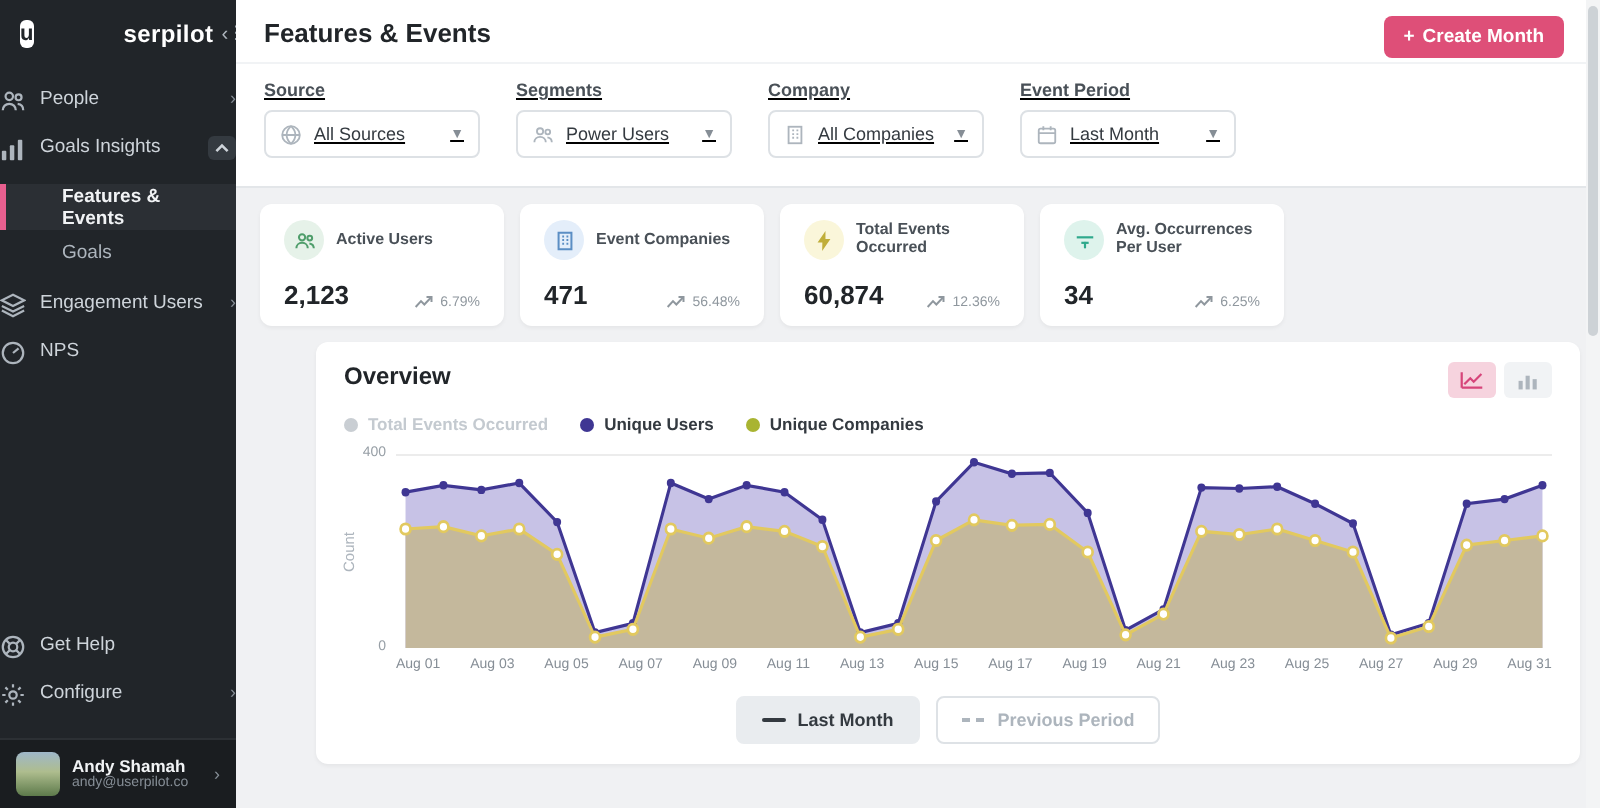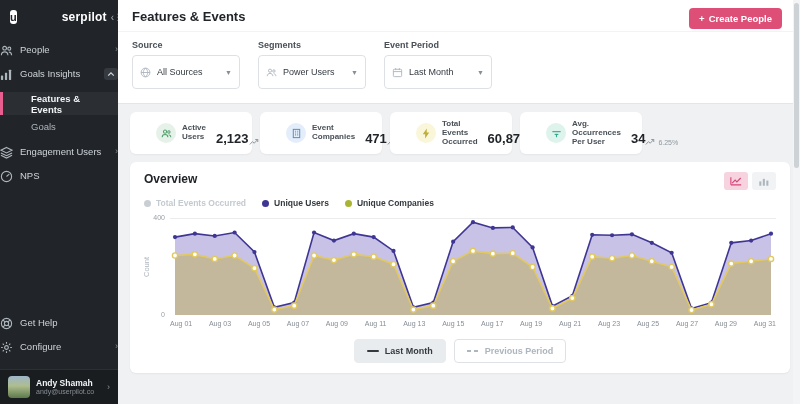--- a/index.html
+++ b/index.html
@@ -25,39 +25,39 @@
   .avatar { width:22px; height:22px; border-radius:4px; background:linear-gradient(180deg,#9fb7c9 0%,#aebd8e 45%,#5d7a4b 100%); flex-shrink:0; }
   .user-meta { display:flex; flex-direction:column; line-height:1.2; }
   .user-name { color:#f1f3f5; font-size:8.5px; font-weight:bold; }
   .user-email { color:#868e96; font-size:7px; }
 
   
   .main { flex:1; display:flex; flex-direction:column; background:#f0f1f3; min-width:0; }
   .topbar { background:#fff; padding:9px 14px 7px 14px; }
   .page-title { font-size:13px; font-weight:bold; color:#212529; }
   .create-btn { position:absolute; top:8px; right:18px; background:#de4f78; color:#fff; border:none; border-radius:4px; font-size:9.5px; font-weight:bold; padding:5px 10px; cursor:pointer; display:flex; align-items:center; gap:4px; font-family:"Liberation Sans",sans-serif; }
-  .filterbar { background:#fff; border-top:1px solid #f1f3f5; border-bottom:1px solid #e3e6e9; padding:8px 14px 14px 14px; display:flex; gap:18px; }
+  .filterbar { background:#fff; border-top:1px solid #f1f3f5; border-bottom:1px solid #e3e6e9; padding:8px 14px 14px 14px; display:flex; gap:18px;text-decoration:underline; }
   .filter-group { display:flex; flex-direction:column; gap:5px; }
   .filter-label { font-size:9px; color:#495057; font-weight:bold; }
-  .dropdown { display:flex; align-items:center; gap:6px; width:108px; height:34px; border:1px solid #dde1e5; border-radius:4px; padding:0 7px; background:#fff; cursor:pointer; }
+  .dropdown { display:flex; align-items:center; gap:6px; width:108px; height:24px; border:1px solid #dde1e5; border-radius:4px; padding:0 7px; background:#fff; cursor:pointer; }
   .dropdown .dd-icon { color:#adb5bd; display:flex; }
   .dd-value { font-size:9px; color:#343a40; white-space:nowrap; }
   .dd-caret { margin-left:auto; color:#868e96; font-size:7px; }
 
   .content { flex:1; padding:8px 10px 10px 12px; overflow:hidden; }
   .cards { display:flex; gap:8px; }
-  .card { background:#fff; border-radius:6px; box-shadow:0 1px 2px rgba(0,0,0,.05); width:122px; padding:8px 26px; display:flex; flex-direction:row; gap:10px; }
+  .card { background:#fff; border-radius:6px; box-shadow:0 1px 2px rgba(0,0,0,.05); width:122px; padding:8px 12px; display:flex; flex-direction:column; gap:10px; }
   .card-top { display:flex; align-items:center; gap:6px; }
   .icon-circle { width:20px; height:20px; border-radius:50%; display:flex; align-items:center; justify-content:center; flex-shrink:0; }
   .card-title { font-size:8px; color:#495057; font-weight:bold; line-height:1.1; }
   .card-bottom { display:flex; align-items:flex-end; justify-content:space-between; }
   .card-value { font-size:13px; font-weight:bold; color:#212529; }
   .trend { display:flex; align-items:center; gap:3px; color:#8f979e; font-size:7px; }
 
-  .overview-card { background:#fff; border-radius:6px; box-shadow:0 1px 2px rgba(0,0,0,.05); margin-top:8px; padding:10px 14px 8px 14px; }
+  .overview-card { background:#fff; border-radius:6px; box-shadow:0 1px 2px rgba(0,0,0,.05); margin-top:8px; padding:10px 14px 8px 14px;margin-left:28px; }
   .ov-head { display:flex; align-items:flex-start; }
   .ov-title { font-size:12px; font-weight:bold; color:#212529; }
   .chart-toggles { margin-left:auto; display:flex; gap:4px; }
   .toggle-btn { width:24px; height:18px; border-radius:3px; border:none; display:flex; align-items:center; justify-content:center; cursor:pointer; }
   .toggle-btn.active { background:#f6d3de; color:#d6457a; }
   .toggle-btn.inactive { background:#f1f3f5; color:#adb5bd; }
   .legend { display:flex; gap:16px; margin-top:8px; align-items:center; }
   .legend-item { display:flex; align-items:center; gap:5px; font-size:8.5px; cursor:pointer; }
   .legend-dot { width:7px; height:7px; border-radius:50%; }
   .legend-label { color:#343a40; font-weight:bold; }
@@ -178,21 +178,21 @@
       <span class="chev" style="margin-left:auto;color:#868e96;font-size:9px">›</span>
     </div>
   </nav>
 
   <div class="main">
 
     <div class="topbar">
       <div class="page-title">Features &amp; Events</div>
       <button class="create-btn">
         <span>+</span>
-        <span>Create People</span>
+        <span>Create Month</span>
       </button>
     </div>
 
     <div class="filterbar">
       <div class="filter-group">
         <span class="filter-label">Source</span>
         <div class="dropdown">
           <span class="dd-icon">
             <svg width="11" height="11" viewBox="0 0 12 12" fill="none" stroke="#adb5bd" stroke-width="1">
                 <circle cx="6" cy="6" r="4.8"></circle>
@@ -208,20 +208,33 @@
         <div class="dropdown">
           <span class="dd-icon">
             <svg width="11" height="11" viewBox="0 0 12 12" fill="none" stroke="#adb5bd" stroke-width="1">
                 <circle cx="4.4" cy="4" r="1.7"></circle>
                 <path d="M1.3 10c0-1.7 1.3-3 3.1-3s3.1 1.3 3.1 3"></path>
                 <circle cx="8.6" cy="4.4" r="1.3"></circle>
                 <path d="M8.4 7.3c1.4.2 2.4 1.2 2.4 2.7"></path>
               </svg>
           </span>
           <span class="dd-value">Power Users</span>
+          <span class="dd-caret">▼</span>
+        </div>
+      </div>
+      <div class="filter-group">
+        <span class="filter-label">Company</span>
+        <div class="dropdown">
+          <span class="dd-icon">
+            <svg width="11" height="11" viewBox="0 0 12 12" fill="none" stroke="#adb5bd" stroke-width="1">
+                <rect x="2.5" y="1.5" width="7" height="9"></rect>
+                <path d="M4.5 3.5h1M6.8 3.5h1M4.5 5.5h1M6.8 5.5h1M4.5 7.5h1M6.8 7.5h1"></path>
+              </svg>
+          </span>
+          <span class="dd-value">All Companies</span>
           <span class="dd-caret">▼</span>
         </div>
       </div>
       <div class="filter-group">
         <span class="filter-label">Event Period</span>
         <div class="dropdown">
           <span class="dd-icon">
             <svg width="11" height="11" viewBox="0 0 12 12" fill="none" stroke="#adb5bd" stroke-width="1">
                 <rect x="1.5" y="2.5" width="9" height="8" rx="1"></rect>
                 <path d="M1.5 5h9M4 1.2v2.2M8 1.2v2.2"></path>

